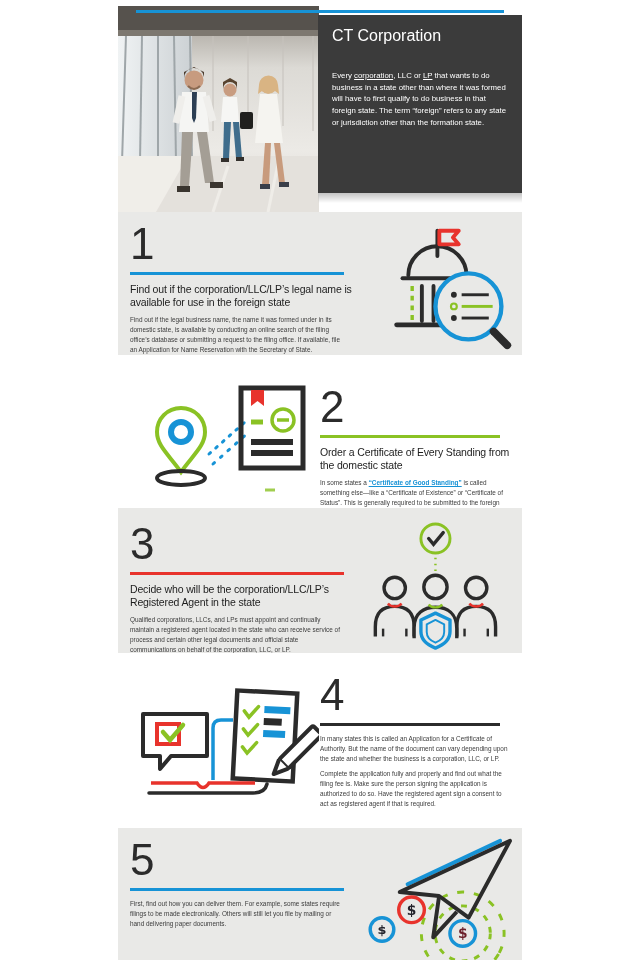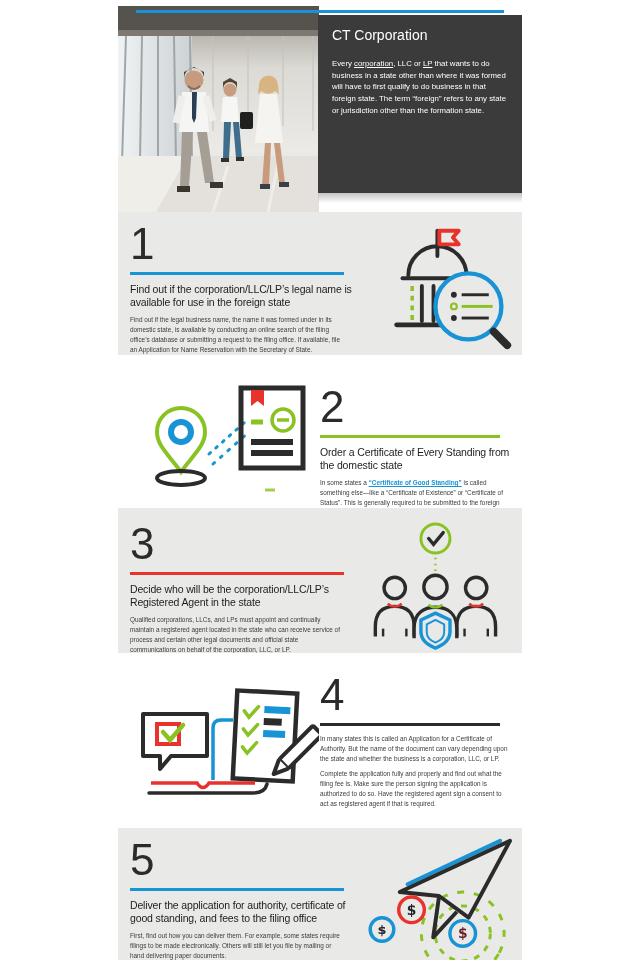--- a/index.html
+++ b/index.html
@@ -9,21 +9,21 @@
   .top-rule{position:absolute;top:10px;left:18px;width:368px;height:3px;z-index:6}
 
   
   .hero{position:relative;height:206px}
   .hero-photo{position:absolute;left:0;top:0;width:201px;height:206px;overflow:hidden}
   .hero-photo svg{display:block}
   .hero-panel{position:absolute;left:200px;top:9px;width:204px;height:178px;background:#3b3b3b;
               box-sizing:border-box;padding:12px 14px;z-index:2}
   .hero-shadow{position:absolute;left:200px;top:187px;width:204px;height:10px;
                background:linear-gradient(#c3c3c3,rgba(255,255,255,0))}
-  .brand{color:#ffffff;font-size:14px;margin:0 0 15px}
+  .brand{color:#ffffff;font-size:16px;margin:0 0 25px}
   .hero-title{color:#ffffff;font-size:14.5px;font-weight:700;line-height:1.16;
               letter-spacing:-.2px;margin:0 0 9px}
   .hero-intro{color:#ffffff;font-size:7.8px;font-weight:400;line-height:1.5;margin:0}
   .hero-intro .lnk{text-decoration:underline;cursor:pointer}
 
   
   .step{display:flex;box-sizing:border-box;overflow:hidden}
   .s-gray{background:#e9e9e7}
   .s1{height:143px;padding:6px 6px 0 12px}
   .s2{height:153px;padding:6px 6px 0 8px}
@@ -256,21 +256,20 @@
       <div class="rule rule-r" style="background-color: rgb(43, 43, 43);"></div>
       <p>In many states this is called an Application for a Certificate of Authority. But the name of the document can vary depending upon the state and whether the business is a corporation, LLC, or LP.</p>
       <p>Complete the application fully and properly and find out what the filing fee is. Make sure the person signing the application is authorized to do so. Have the registered agent sign a consent to act as registered agent if that is required.</p>
     </div>
   </section>
 
   <section class="step s5 s-gray">
     <div class="txt-l">
       <div class="num">5</div>
       <div class="rule rule-l" style="background-color: rgb(23, 147, 214);"></div>
-      <h2>Deliver the application for authority, certificate of good standing, and fees to the filing office</h2>
       <p>First, find out how you can deliver them. For example, some states require filings to be made electronically. Others will still let you file by mailing or hand delivering paper documents.</p>
     </div>
     <div class="icn">
       <svg width="188" height="128" viewBox="0 0 190 130">
         <circle cx="112" cy="102" r="28" stroke="#8ac224" stroke-width="3" stroke-dasharray="6 7" fill="none"></circle>
         <circle cx="112" cy="102" r="42" stroke="#8ac224" stroke-width="3" stroke-dasharray="7 10" fill="none" transform="rotate(30 112 102)"></circle>
         <path d="M56 52 L150 8" stroke="#1793d6" stroke-width="4" fill="none" stroke-linecap="round"></path>
         <path d="M48 60 L160 8 L118 86 L88 64 Z" stroke="#2b2b2b" stroke-width="4" fill="none" stroke-linejoin="round"></path>
         <path d="M88 64 L82 106 L106 80" stroke="#2b2b2b" stroke-width="4" fill="none" stroke-linejoin="round"></path>
         <circle cx="30" cy="98" r="12" stroke="#1793d6" stroke-width="3.5" fill="#e9e9e7"></circle>

